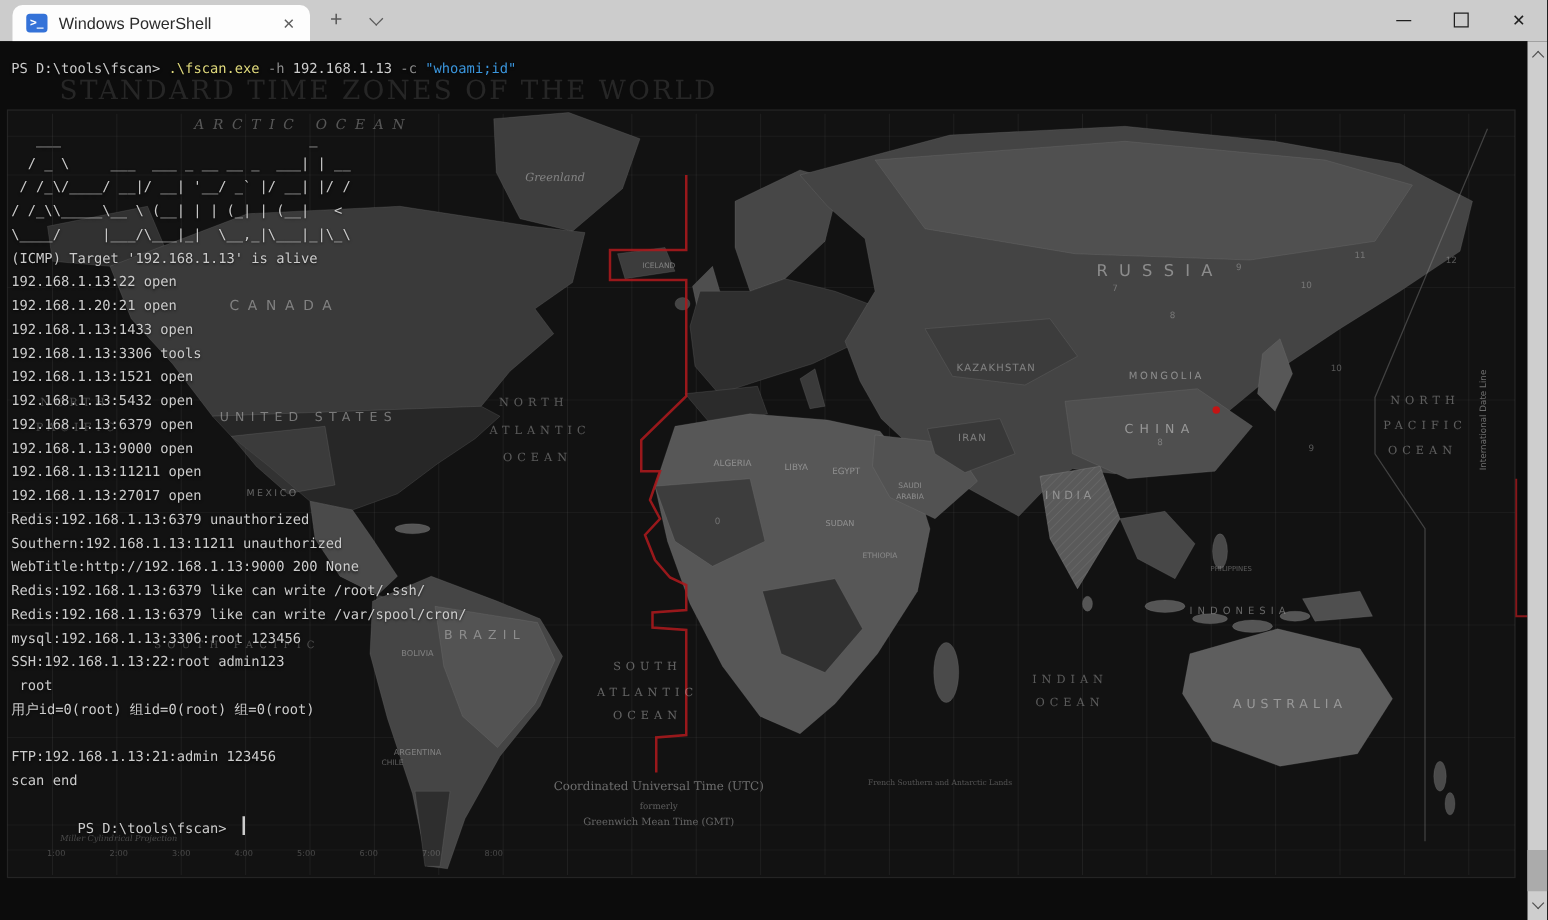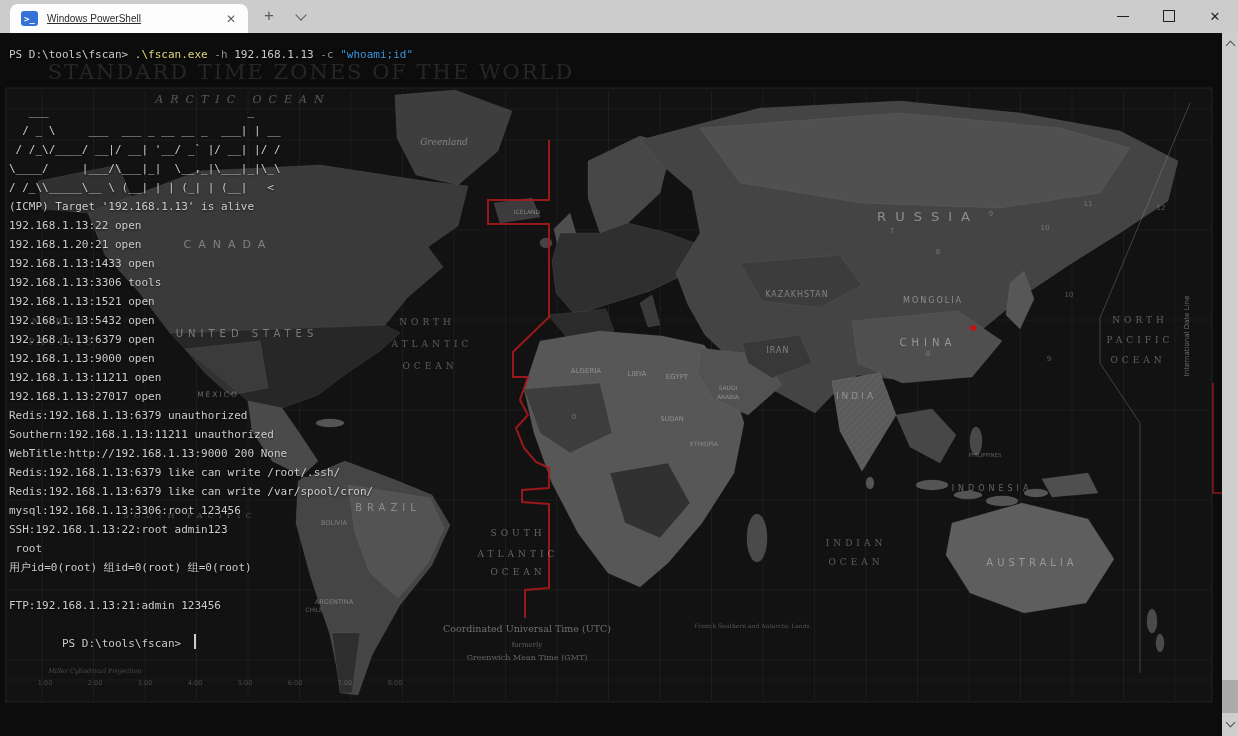--- a/index.html
+++ b/index.html
@@ -2,21 +2,21 @@
 <html><head>
 <meta charset="utf-8">
 <style>
   html,body{margin:0;padding:0;background:#000;}
   .window{position:relative;width:1238px;height:736px;overflow:hidden;background:#0c0c0c;font-family:"Liberation Sans",sans-serif;}
 
   
   .titlebar{position:absolute;left:0;top:0;width:1238px;height:33px;background:#cccccc;}
   .tab{position:absolute;left:10px;top:4px;width:238px;height:29px;background:#fdfdfd;border-radius:8px 8px 0 0;display:flex;align-items:center;}
   .ps-icon{width:17px;height:15px;margin-left:11px;background:#3472d8;border-radius:3px;color:#fff;font-family:"DejaVu Sans Mono",monospace;font-size:9px;font-weight:bold;display:flex;align-items:center;justify-content:center;}
-  .tab-title{margin-left:9px;font-size:10px;color:#2b2b2b;white-space:nowrap;text-decoration:underline;}
+  .tab-title{margin-left:9px;font-size:13px;color:#2b2b2b;white-space:nowrap;}
   .tab-close{position:absolute;right:8px;top:6px;width:18px;height:18px;text-align:center;line-height:18px;font-size:12px;color:#5f5f5f;}
   .newtab-btn{position:absolute;left:255px;top:0;width:28px;height:33px;text-align:center;line-height:31px;font-size:17px;color:#5a5a5a;font-weight:300;}
   .tabdrop-btn{position:absolute;left:287px;top:0;width:28px;height:33px;}
   .chev{position:absolute;left:10px;top:11px;width:7px;height:7px;border-right:1.4px solid #5a5a5a;border-bottom:1.4px solid #5a5a5a;transform:rotate(45deg);}
   .win-controls{position:absolute;right:0;top:0;height:33px;display:flex;}
   .win-btn{width:46px;height:33px;position:relative;}
   .glyph-min{position:absolute;left:17px;top:16px;width:12px;height:0;border-top:1.2px solid #1f1f1f;}
   .glyph-max{position:absolute;left:17px;top:10px;width:10px;height:10px;border:1.2px solid #1f1f1f;}
   .glyph-close{position:absolute;left:0;top:0;width:46px;height:33px;text-align:center;line-height:33px;font-size:13px;color:#1f1f1f;}
 
@@ -236,22 +236,22 @@
     </div>
 
     <div class="term-content">
       <div class="term-line" id="cmd-line"><span class="seg-fg">PS D:\tools\fscan&gt; </span><span class="seg-cmd">.\fscan.exe</span><span class="seg-fg"> </span><span class="seg-param">-h</span><span class="seg-fg"> 192.168.1.13 </span><span class="seg-param">-c</span><span class="seg-fg"> </span><span class="seg-str">"whoami;id"</span></div>
       <div id="term-output">
           <div class="term-line"></div>
           <div class="term-line"></div>
           <div class="term-line">   ___                              _</div>
           <div class="term-line">  / _ \     ___  ___ _ __ __ _  ___| | __</div>
           <div class="term-line"> / /_\/____/ __|/ __| '__/ _` |/ __| |/ /</div>
+          <div class="term-line">/ /_\\_____\__ \ (__| | | (_| | (__|   &lt;</div>
           <div class="term-line">\____/     |___/\___|_|  \__,_|\___|_|\_\</div>
-          <div class="term-line">/ /_\\_____\__ \ (__| | | (_| | (__|   &lt;</div>
           <div class="term-line">(ICMP) Target '192.168.1.13' is alive</div>
           <div class="term-line">192.168.1.13:22 open</div>
           <div class="term-line">192.168.1.20:21 open</div>
           <div class="term-line">192.168.1.13:1433 open</div>
           <div class="term-line">192.168.1.13:3306 tools</div>
           <div class="term-line">192.168.1.13:1521 open</div>
           <div class="term-line">192.168.1.13:5432 open</div>
           <div class="term-line">192.168.1.13:6379 open</div>
           <div class="term-line">192.168.1.13:9000 open</div>
           <div class="term-line">192.168.1.13:11211 open</div>
@@ -260,20 +260,21 @@
           <div class="term-line">Southern:192.168.1.13:11211 unauthorized</div>
           <div class="term-line">WebTitle:http://192.168.1.13:9000 200 None</div>
           <div class="term-line">Redis:192.168.1.13:6379 like can write /root/.ssh/</div>
           <div class="term-line">Redis:192.168.1.13:6379 like can write /var/spool/cron/</div>
           <div class="term-line">mysql:192.168.1.13:3306:root 123456</div>
           <div class="term-line">SSH:192.168.1.13:22:root admin123</div>
           <div class="term-line"> root</div>
           <div class="term-line">用户id=0(root) 组id=0(root) 组=0(root)</div>
           <div class="term-line"></div>
           <div class="term-line">FTP:192.168.1.13:21:admin 123456</div>
+          <div class="term-line">scan end</div>
         </div>
       <div class="term-line">
         <span class="seg-fg">PS D:\tools\fscan&gt; </span><span class="cursor"></span>
       </div>
     </div>
 
     <div class="scrollbar">
       <div class="sb-up">
           <span class="sb-chev"></span>
         </div>

